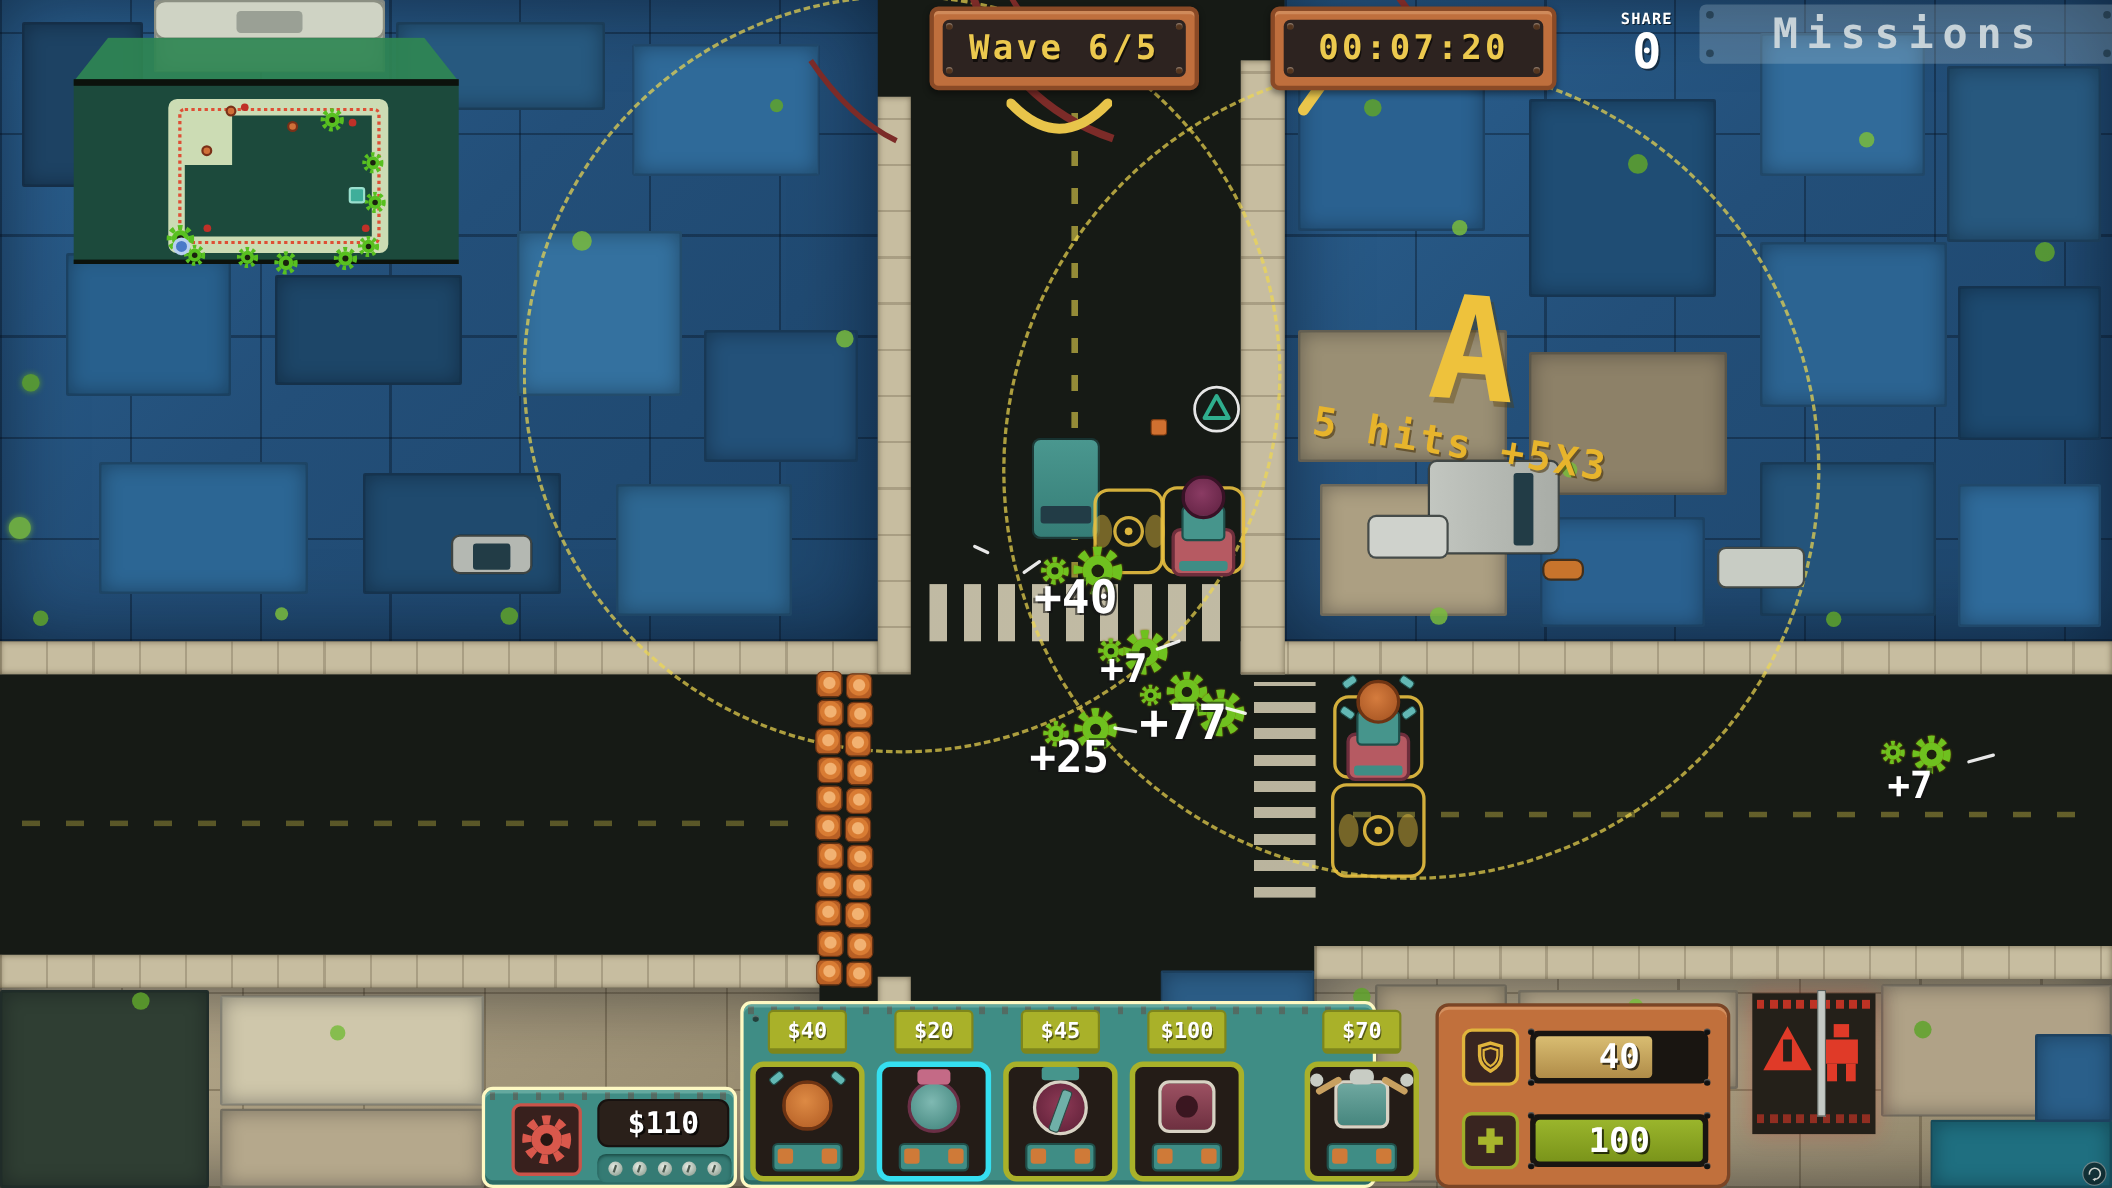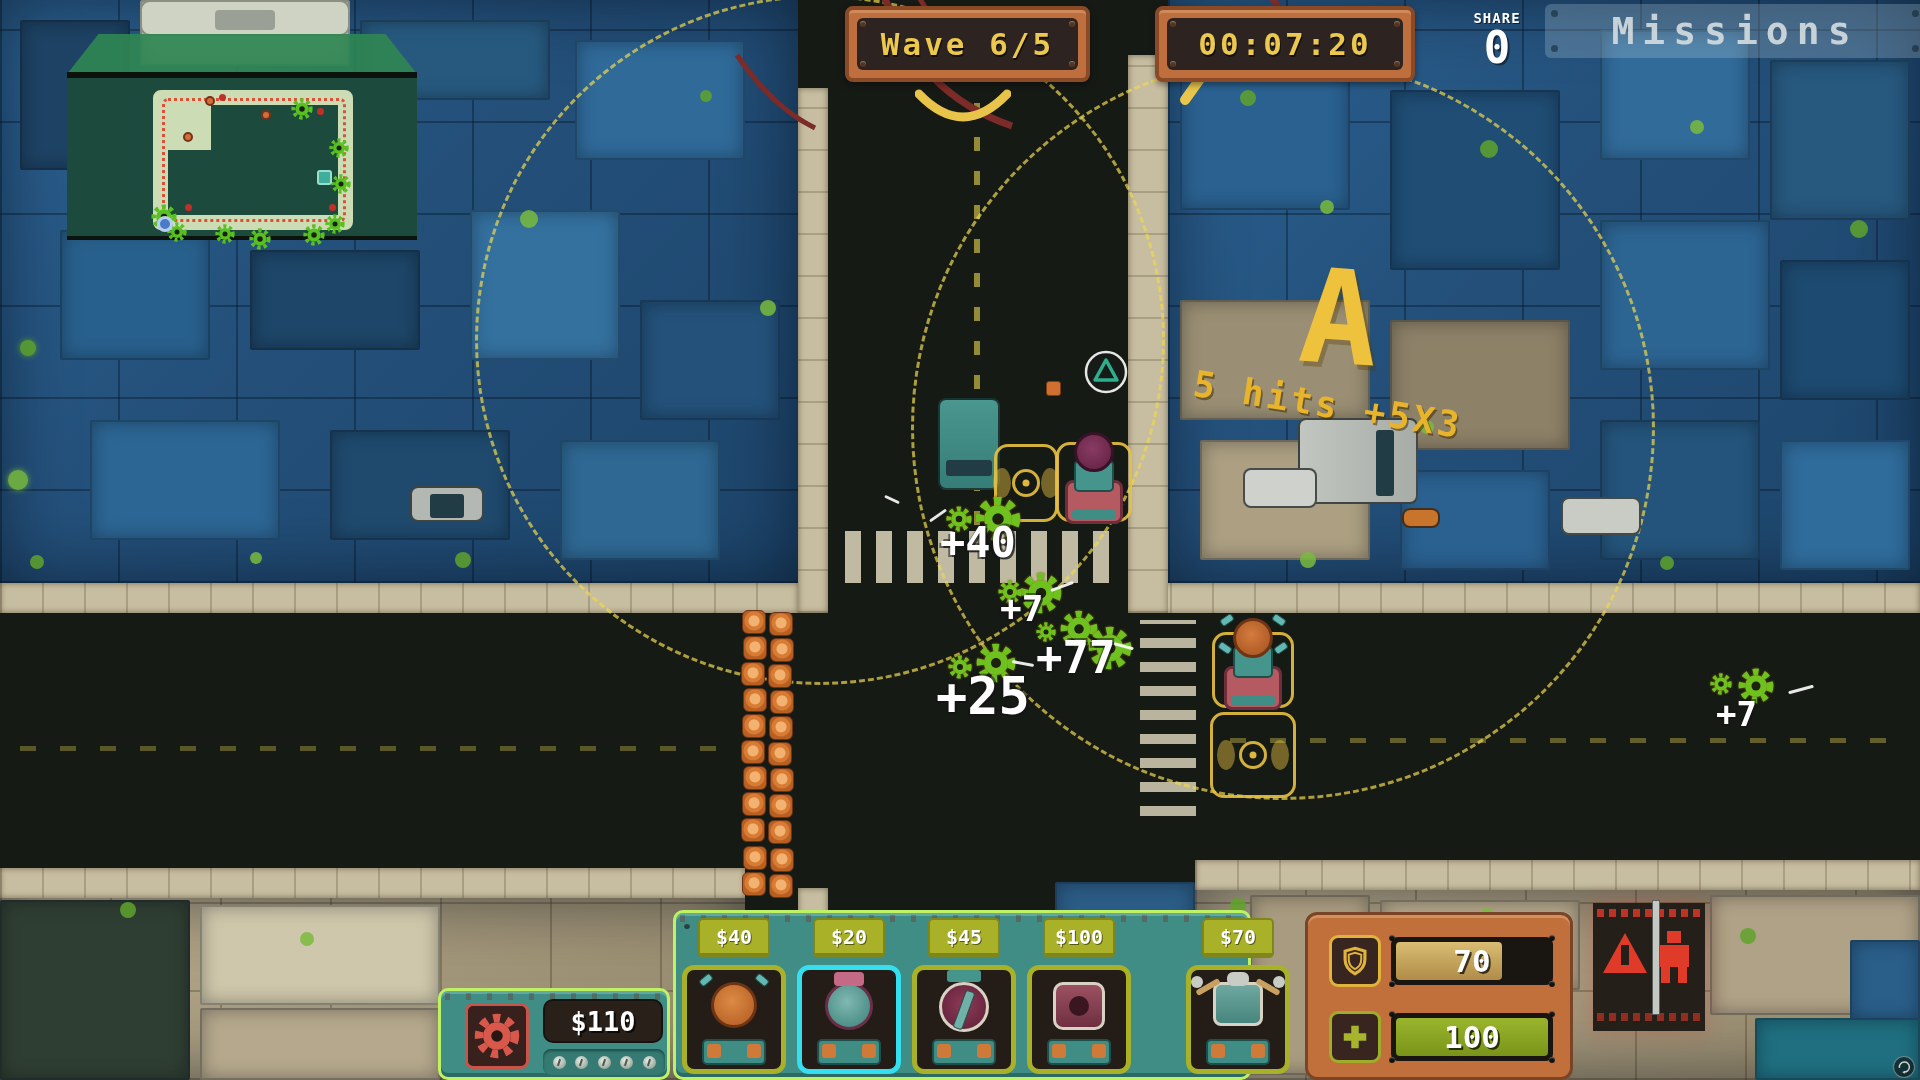--- a/index.html
+++ b/index.html
@@ -65,21 +65,21 @@
 
   
   .banner{position:absolute;background:#bf6f3d;border:4px solid #8a4a26;border-radius:8px;padding:8px;
           box-shadow:inset 0 3px 0 rgba(255,220,180,.25), 0 3px 6px rgba(0,0,0,.4);}
   .banner .inner{width:100%;height:100%;background:#2d2320;border-radius:6px;
           display:flex;align-items:center;justify-content:center;position:relative;}
   .banner .txt{color:#ecc94e;font-weight:bold;font-size:31px;letter-spacing:3px;
           text-shadow:1px 2px 0 rgba(0,0,0,.6);}
   .screwdot{position:absolute;width:6px;height:6px;border-radius:50%;background:#54351e;box-shadow:inset 0 1px 1px rgba(255,255,255,.35);}
 
-  .tealpanel{position:absolute;background:#3f8d85;border:3px solid #bef264;border-radius:10px;
+  .tealpanel{position:absolute;background:#3f8d85;border:3px solid #fef9c3;border-radius:10px;
       box-shadow:inset 0 3px 0 rgba(210,255,240,.25), inset 0 -4px 0 rgba(0,30,25,.3);}
   .grime{position:absolute;left:4px;right:4px;top:2px;height:7px;opacity:.55;
       background:repeating-linear-gradient(90deg, rgba(130,30,20,.55) 0 5px, transparent 5px 21px);}
 
   
   .gearbtn{position:absolute;left:24px;top:12px;width:64px;height:66px;background:#38201d;
       border:3px solid #c9544a;border-radius:8px;display:flex;align-items:center;justify-content:center;color:#d9584c;}
   .moneybox{position:absolute;left:102px;top:8px;width:120px;height:44px;background:#2a201a;
       border:2px solid #171210;border-radius:10px;display:flex;align-items:center;justify-content:center;}
   .moneybox span{color:#fff;font-weight:bold;font-size:27px;text-shadow:2px 2px 0 rgba(0,0,0,.7);}
@@ -376,21 +376,21 @@
   <span class="spark" style="left:1050px;top:585px;width:24px;transform:rotate(-20deg)"></span>
   <span class="spark" style="left:1108px;top:644px;width:26px;transform:rotate(15deg)"></span>
   <span class="spark" style="left:928px;top:514px;width:20px;transform:rotate(-35deg)"></span>
   <span class="spark" style="left:1012px;top:662px;width:22px;transform:rotate(10deg)"></span>
   <span class="spark" style="left:1788px;top:688px;width:26px;transform:rotate(-15deg)"></span>
   <span class="spark" style="left:884px;top:498px;width:16px;transform:rotate(25deg)"></span>
 
   <div class="dmg" style="left:940px;top:518px;font-size:42px">+40</div>
   <div class="dmg" style="left:1000px;top:588px;font-size:36px">+7</div>
   <div class="dmg" style="left:1036px;top:632px;font-size:44px">+77</div>
-  <div class="dmg" style="left:936px;top:666px;font-size:52px">+25</div>
+  <div class="dmg" style="left:936px;top:666px;font-size:40px">+25</div>
   <div class="dmg" style="left:1716px;top:694px;font-size:34px">+7</div>
 
   <div class="combo-grade" style="left:1300px;top:258px;font-size:130px;line-height:120px;font-weight:bold;color:#eec23c;text-shadow:4px 5px 0 rgba(90,60,0,.35)">A</div>
   <div class="combo-text" style="left:1192px;top:384px">5 hits +5X3</div>
 
   <svg class="prompt" viewBox="0 0 46 46">
     <circle cx="23" cy="23" r="20" fill="rgba(24,30,26,.55)" stroke="#e6e6e6" stroke-width="2.5"></circle>
     <polygon points="23,11 34,31 12,31" fill="none" stroke="#2fae8e" stroke-width="3.5" stroke-linejoin="round"></polygon>
   </svg>
   <div class="osq"></div>
@@ -567,21 +567,21 @@
 
   <div class="statpanel">
     <div class="iconbox" style="top:20px;border:3px solid #e0b43c">
       <svg viewBox="0 0 24 24" style="width:34px;height:34px">
         <path d="M12 3 L19 5 V11 C19 16 16 19 12 21 C8 19 5 16 5 11 V5 Z" fill="none" stroke="#e0b43c" stroke-width="2.2"></path>
         <path d="M12 6.2 L16.4 7.5 V11 C16.4 14.2 14.6 16.4 12 17.8 C9.4 16.4 7.6 14.2 7.6 11 V7.5 Z" fill="none" stroke="#e0b43c" stroke-width="1.4"></path>
       </svg>
     </div>
     <div class="statbar" style="top:22px">
       <div class="fill fill-shield" style="width: 70%;"></div>
-      <div class="val">70</div>
+      <div class="val">40</div>
       <span class="screwdot" style="left:-2px;top:-2px;background:#111"></span>
         <span class="screwdot" style="right:-2px;top:-2px;background:#111"></span>
       <span class="screwdot" style="left:-2px;bottom:-2px;background:#111"></span>
         <span class="screwdot" style="right:-2px;bottom:-2px;background:#111"></span>
     </div>
     <div class="iconbox" style="top:96px;border:3px solid #9fae2a">
       <svg viewBox="0 0 24 24" style="width:30px;height:30px">
         <rect x="9" y="3" width="6" height="18" fill="#a7b52c"></rect>
           <rect x="3" y="9" width="18" height="6" fill="#a7b52c"></rect>
       </svg>

